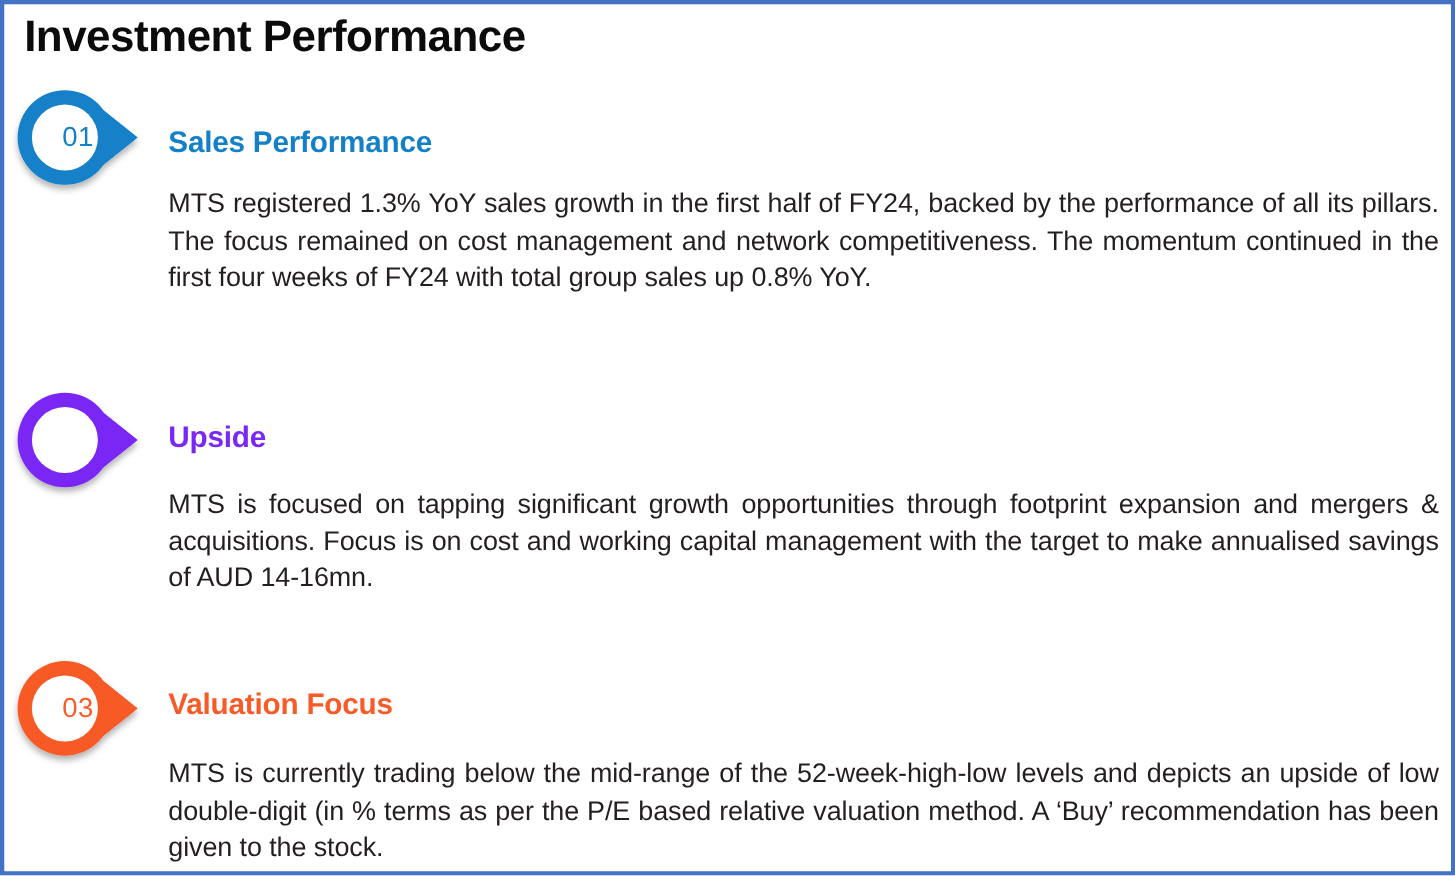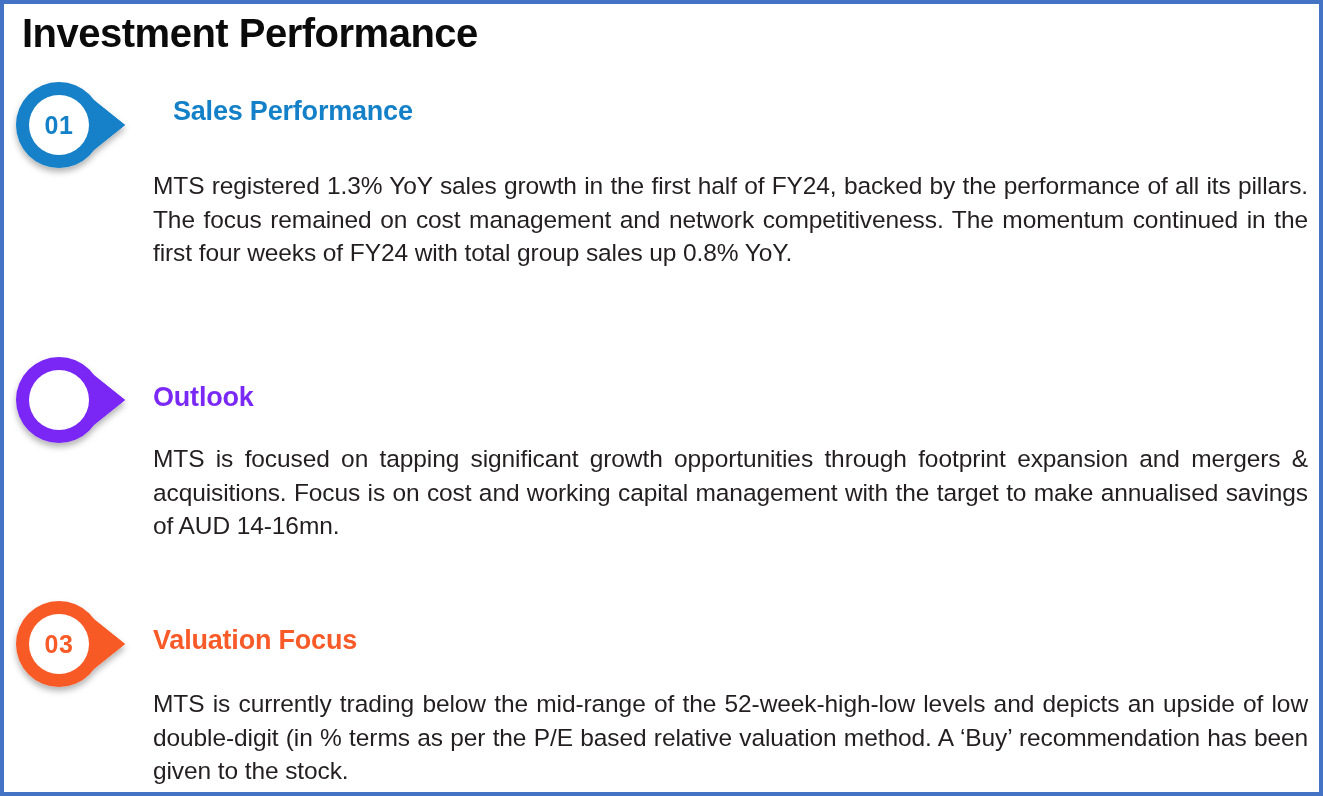--- a/index.html
+++ b/index.html
@@ -59,42 +59,42 @@
     height: 86px;
   }
   .badge svg {
     display: block;
     width: 112px;
     height: 86px;
     overflow: visible;
   }
   .badge-num {
     position: absolute;
-    left: 0;
+    left: 12px;
     top: 0;
     width: 86px;
     height: 86px;
     display: flex;
     align-items: center;
     justify-content: center;
     font-size: 25px;
-    font-weight: 700;
+    font-weight: 400;
     letter-spacing: 0.5px;
     pointer-events: none;
   }
 
   .heading {
     position: absolute;
     left: 149px;
     font-size: 27px;
     font-weight: bold;
     letter-spacing: -0.2px;
     white-space: nowrap;
   }
-  .section-1 .heading { top: 14px; margin-left: 20px; }
+  .section-1 .heading { top: 32px; }
   .section-2 .heading { top: 25px; }
   .section-3 .heading { top: 24px; }
 
   .body-text {
     position: absolute;
     left: 149px;
     width: 1155px;
     font-size: 24.5px;
     line-height: 33.5px;
     color: #231f20;
@@ -151,21 +151,21 @@
           </filter>
         </defs>
         <g filter="url(#sh2)">
           <path d="M43 0 A43 43 0 1 1 43 86 A43 43 0 1 1 43 0 Z M74 15 L109 43 L74 71 Z" fill="#7A28F5"></path>
           <path d="M74 15 L109 43 L74 71 Z" fill="#7A28F5"></path>
           <circle cx="43" cy="43" r="30" fill="#ffffff"></circle>
         </g>
       </svg>
     </div>
 
-    <div class="heading c-purple">Outlook</div>
+    <div class="heading c-purple">Upside</div>
 
     <div class="body-text"><span>MTS is focused on tapping significant growth opportunities through footprint expansion and mergers &amp; acquisitions. Focus is on cost and working capital management with the target to make annualised savings of AUD 14-16mn.</span><b></b><span></span></div>
   </div>
 
   <div class="section section-3">
     <div class="badge">
       <svg viewBox="0 0 112 86" xmlns="http://www.w3.org/2000/svg">
         <defs>
           <filter id="sh3" x="-30%" y="-30%" width="170%" height="180%">
             <feDropShadow dx="0" dy="4" stdDeviation="3" flood-color="#000" flood-opacity="0.30"></feDropShadow>

